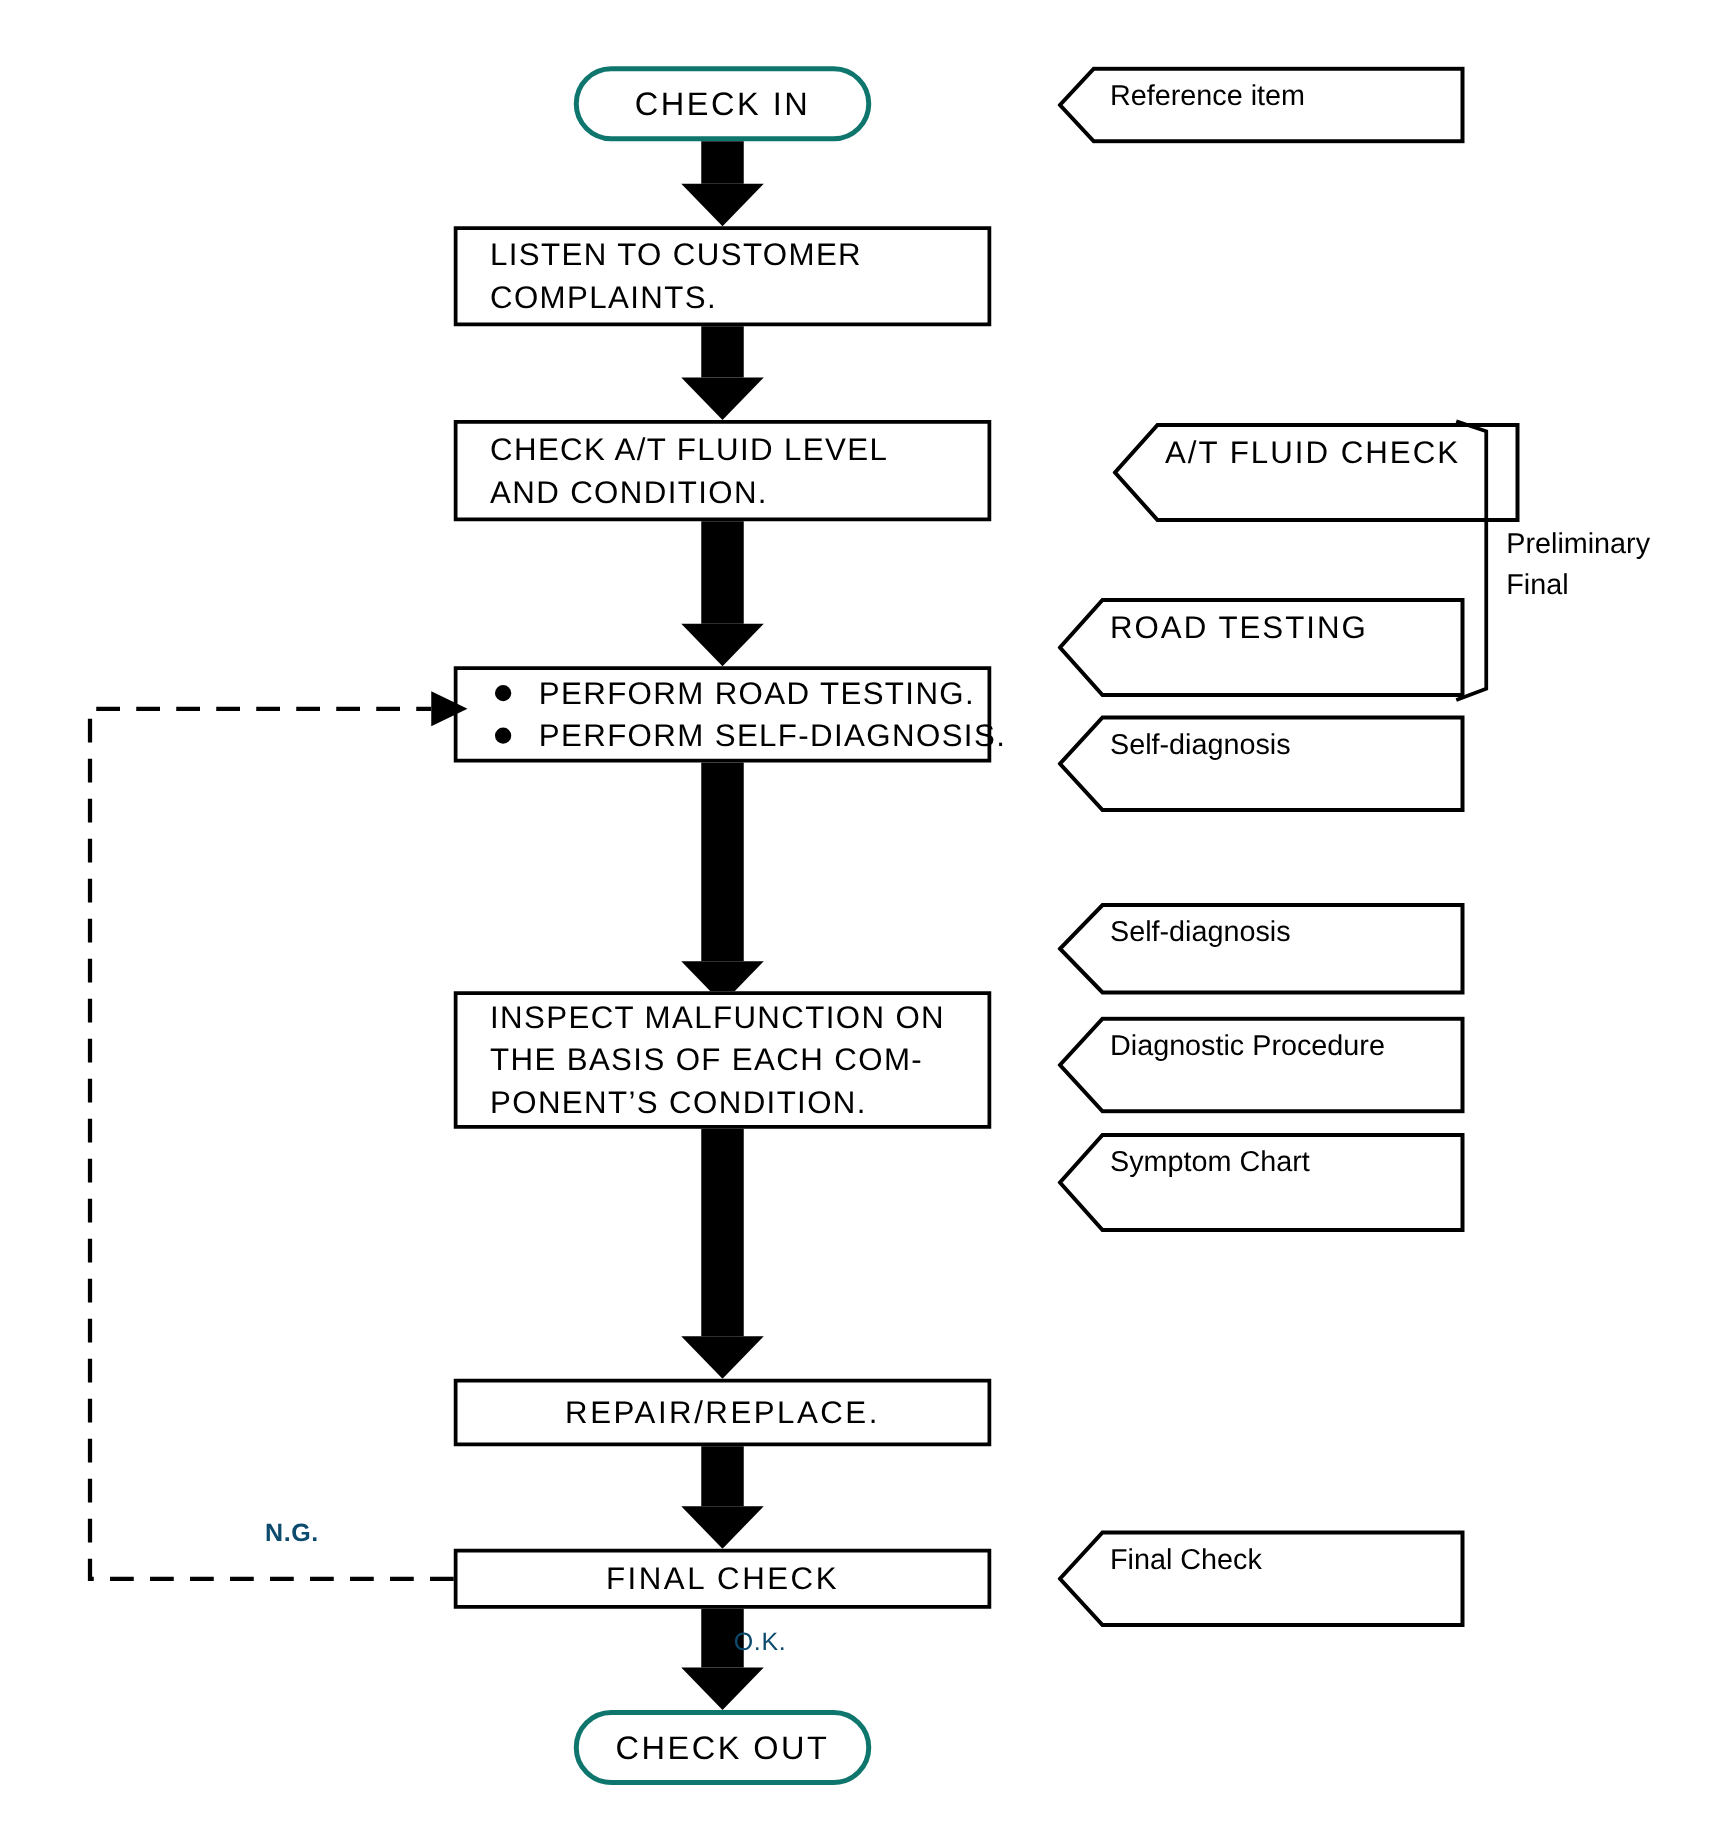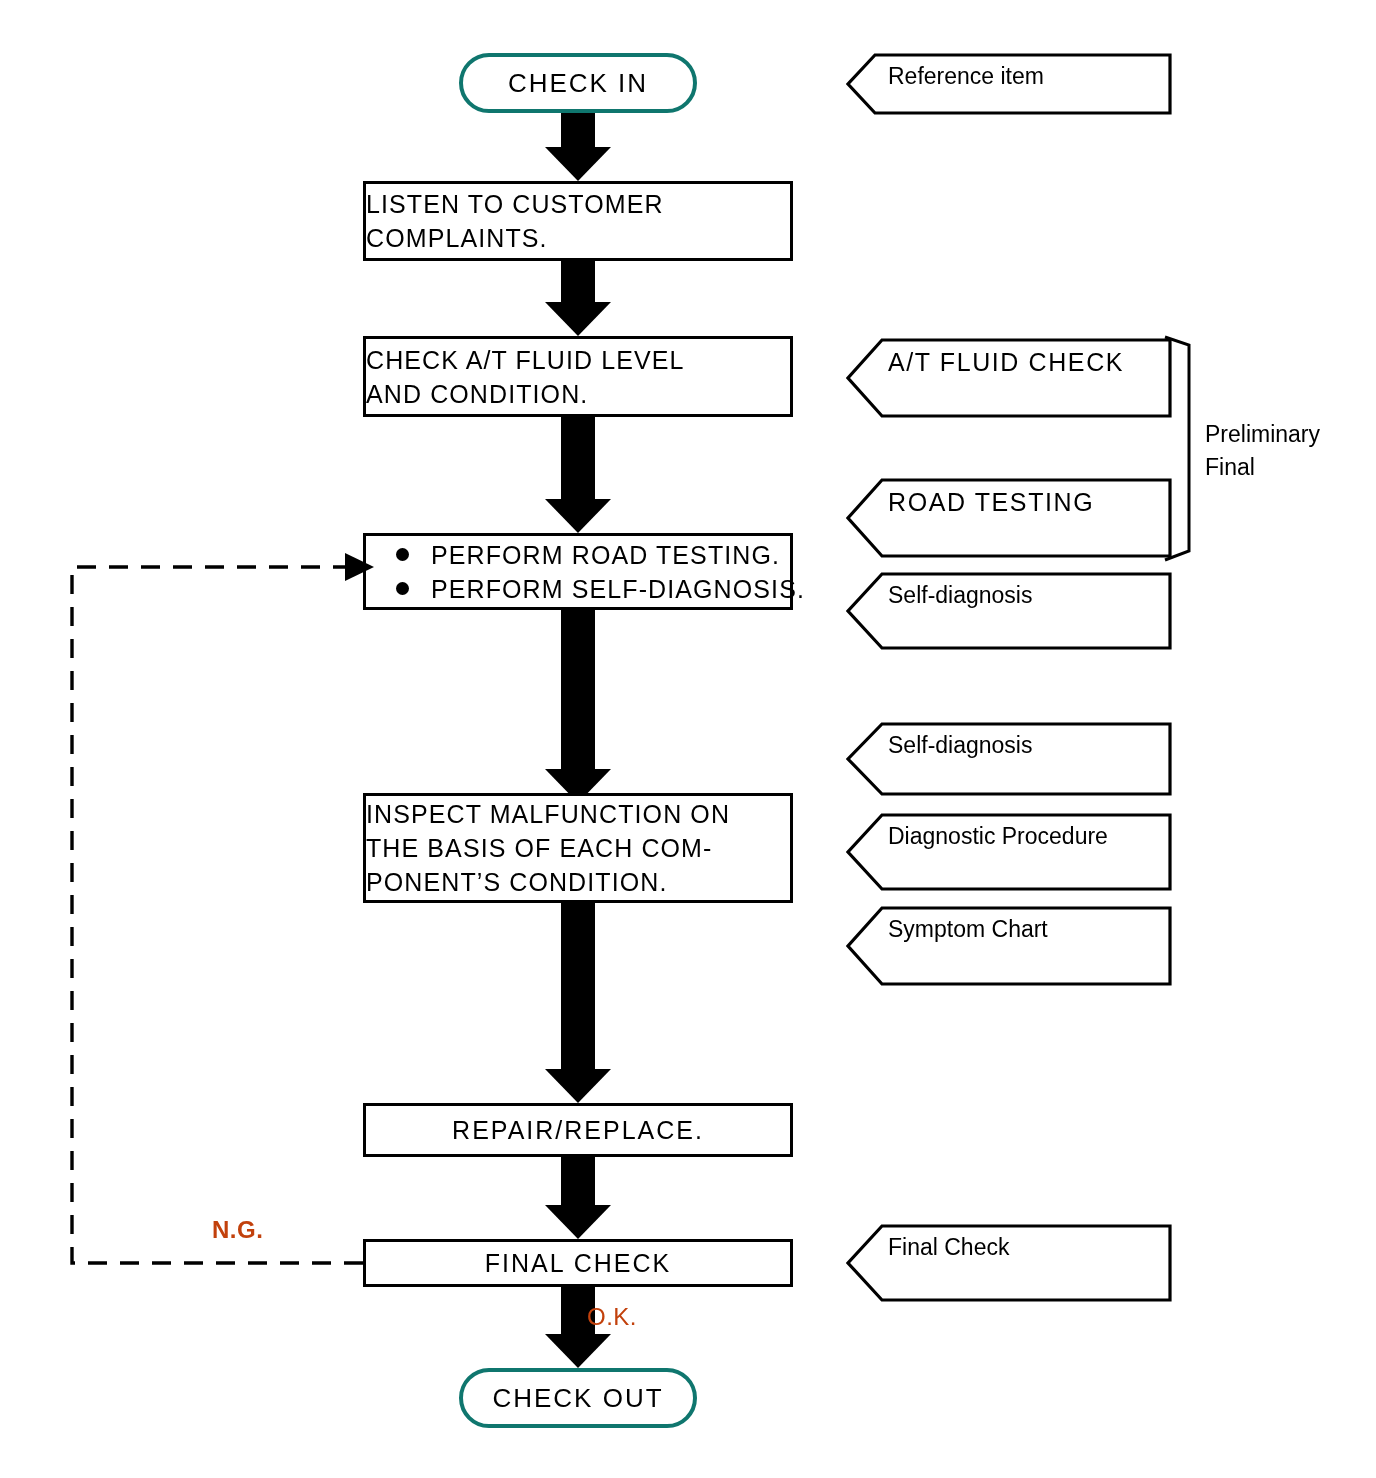--- a/index.html
+++ b/index.html
@@ -37,21 +37,21 @@
   
   .process {
     position: absolute;
     border: 3px solid #000;
     box-sizing: border-box;
     background: #fff;
     display: flex;
     flex-direction: column;
     justify-content: center;
   }
-  .process.align-left { align-items: flex-start; }
+  .process.align-left { align-items: flex-start; padding-left: 26px; }
   .process.align-center { align-items: center; }
   .process .line {
     font-size: 25px;
     letter-spacing: 1.1px;
     color: #000;
     line-height: 1.36;
     white-space: nowrap;
   }
   .process.align-center .line { letter-spacing: 2.0px; }
 
@@ -129,22 +129,22 @@
     white-space: nowrap;
   }
 
   
   .dashed-path { position: absolute; }
   .dashed-path svg { position: absolute; inset: 0; width: 100%; height: 100%; }
 
   
   .freelabel {
     position: absolute;
-    font-size: 24px;
-    color: #c2410c;
+    font-size: 20px;
+    color: #0c4a6e;
     white-space: nowrap;
     letter-spacing: 0.5px;
   }
 </style>
 </head>
 <body>
 
 <div id="canvas">
 
   <div class="terminator" style="left:459px; top:53px; width:238px; height:60px;">
@@ -237,21 +237,21 @@
 
   <div class="freelabel" style="left:212px; top:1216px; font-weight:bold;">N.G.</div>
 
   <div class="refbox" style="left:846px; top:53px; width:326px; height:62px;">
     <svg viewBox="0 0 326 62" preserveAspectRatio="none">
       <polygon points="29,2 324,2 324,60 29,60 2,31" fill="#fff" stroke="#000" stroke-width="3.2" stroke-linejoin="miter"></polygon>
     </svg>
     <span class="reflabel">Reference item</span>
   </div>
 
-  <div class="refbox caps" style="left:846px; top:338px; width:326px; height:80px;">
+  <div class="refbox caps" style="left:890px; top:338px; width:326px; height:80px;">
     <svg viewBox="0 0 326 80" preserveAspectRatio="none">
       <polygon points="36,2 324,2 324,78 36,78 2,40" fill="#fff" stroke="#000" stroke-width="3.2" stroke-linejoin="miter"></polygon>
     </svg>
     <span class="reflabel">A/T FLUID CHECK</span>
   </div>
 
   <div class="refbox caps" style="left:846px; top:478px; width:326px; height:80px;">
     <svg viewBox="0 0 326 80" preserveAspectRatio="none">
       <polygon points="36,2 324,2 324,78 36,78 2,40" fill="#fff" stroke="#000" stroke-width="3.2" stroke-linejoin="miter"></polygon>
     </svg>

